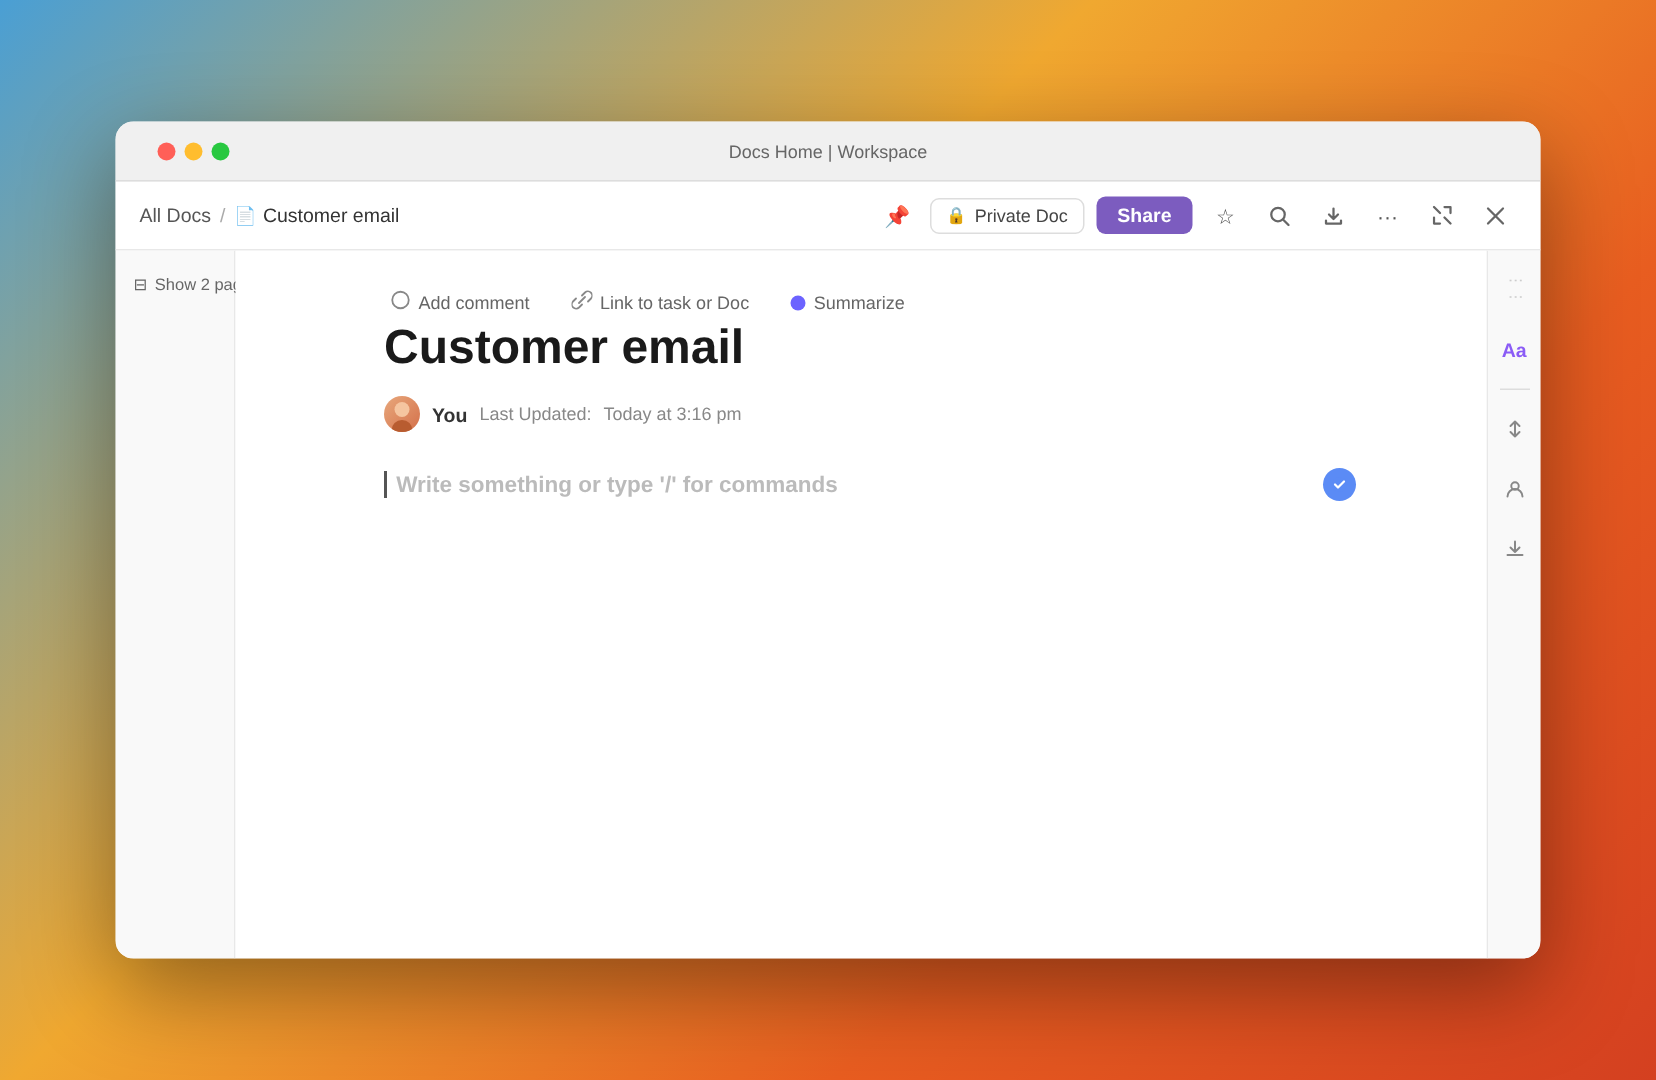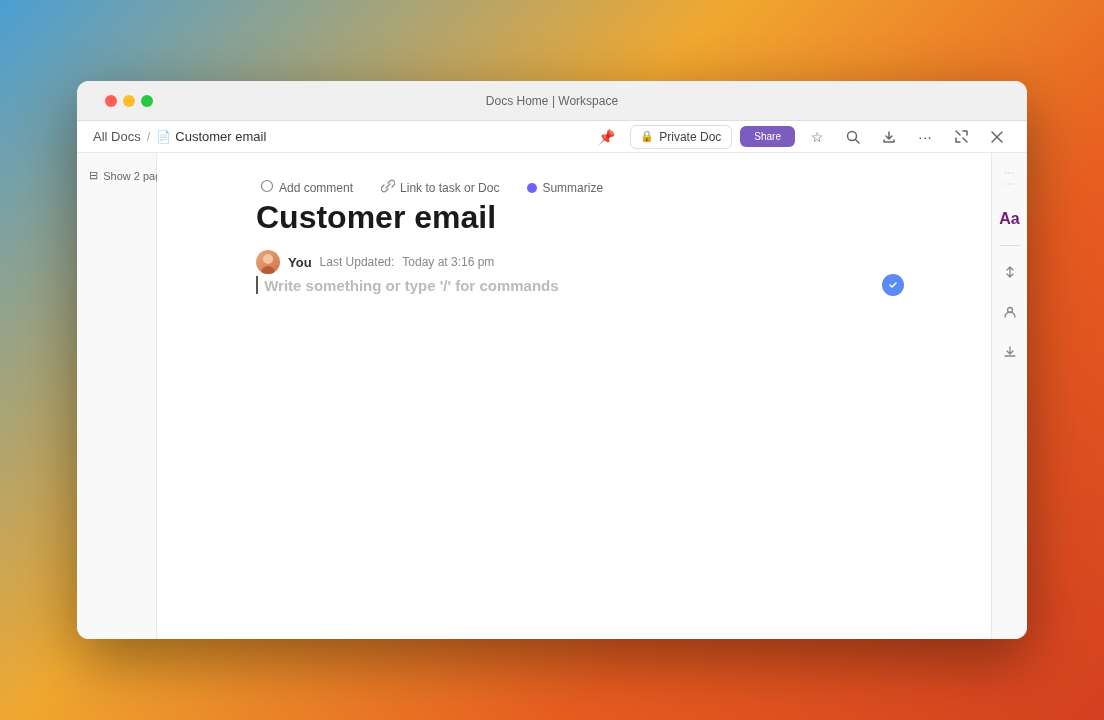--- a/index.html
+++ b/index.html
@@ -49,21 +49,21 @@
     .title-bar-text {
       position: absolute;
       left: 50%;
       transform: translateX(-50%);
       font-size: 12px;
       color: #666;
       font-weight: 500;
     }
     
     .toolbar {
-      height: 32px;
+      height: 46px;
       background: #fff;
       border-bottom: 1px solid #e8e8e8;
       display: flex;
       align-items: center;
       padding: 0 16px;
       gap: 8px;
       flex-shrink: 0;
     }
     .breadcrumb {
       display: flex;
@@ -116,22 +116,22 @@
       cursor: pointer;
       font-size: 12px;
       color: #444;
     }
     .share-btn {
       padding: 5px 14px;
       background: #7c5cbf;
       color: #fff;
       border: none;
       border-radius: 6px;
-      font-size: 10px;
-      font-weight: 400;
+      font-size: 13px;
+      font-weight: 700;
       cursor: pointer;
     }
     
     .main {
       display: flex;
       flex: 1;
       overflow: hidden;
     }
     
     .sidebar {
@@ -203,20 +203,21 @@
       font-weight: 700;
       color: #1a1a1a;
       margin-bottom: 14px;
       line-height: 1.2;
     }
     
     .author-row {
       display: flex;
       align-items: center;
       gap: 8px;
+      margin-bottom: 24px;
     }
     .avatar {
       width: 24px;
       height: 24px;
       border-radius: 50%;
       background: linear-gradient(135deg, #e8a87c, #d4704a);
       display: flex;
       align-items: center;
       justify-content: center;
       font-size: 10px;
@@ -427,21 +428,21 @@
             </div>
           </div>
         </div>
       </div>
     </div>
 
     <div class="right-sidebar">
 
       <div class="right-sidebar-icon" style="color:#ccc; font-size:10px; letter-spacing:1px; writing-mode:vertical-rl;">⋮⋮</div>
 
-      <div class="right-sidebar-icon" style="font-size:16px;font-weight:600;color:#701a75;">Aa</div>
+      <div class="right-sidebar-icon" style="font-size:13px;font-weight:600;color:#8b5cf6;">Aa</div>
 
       <div style="width:20px;height:1px;background:#ddd;"></div>
 
       <div class="right-sidebar-icon">
         <svg width="14" height="14" viewBox="0 0 14 14" fill="none">
           <path d="M7 2v10M4 5l3-3 3 3M4 9l3 3 3-3" stroke="#888" stroke-width="1.3" stroke-linecap="round" stroke-linejoin="round"></path>
         </svg>
       </div>
 
       <div class="right-sidebar-icon">

